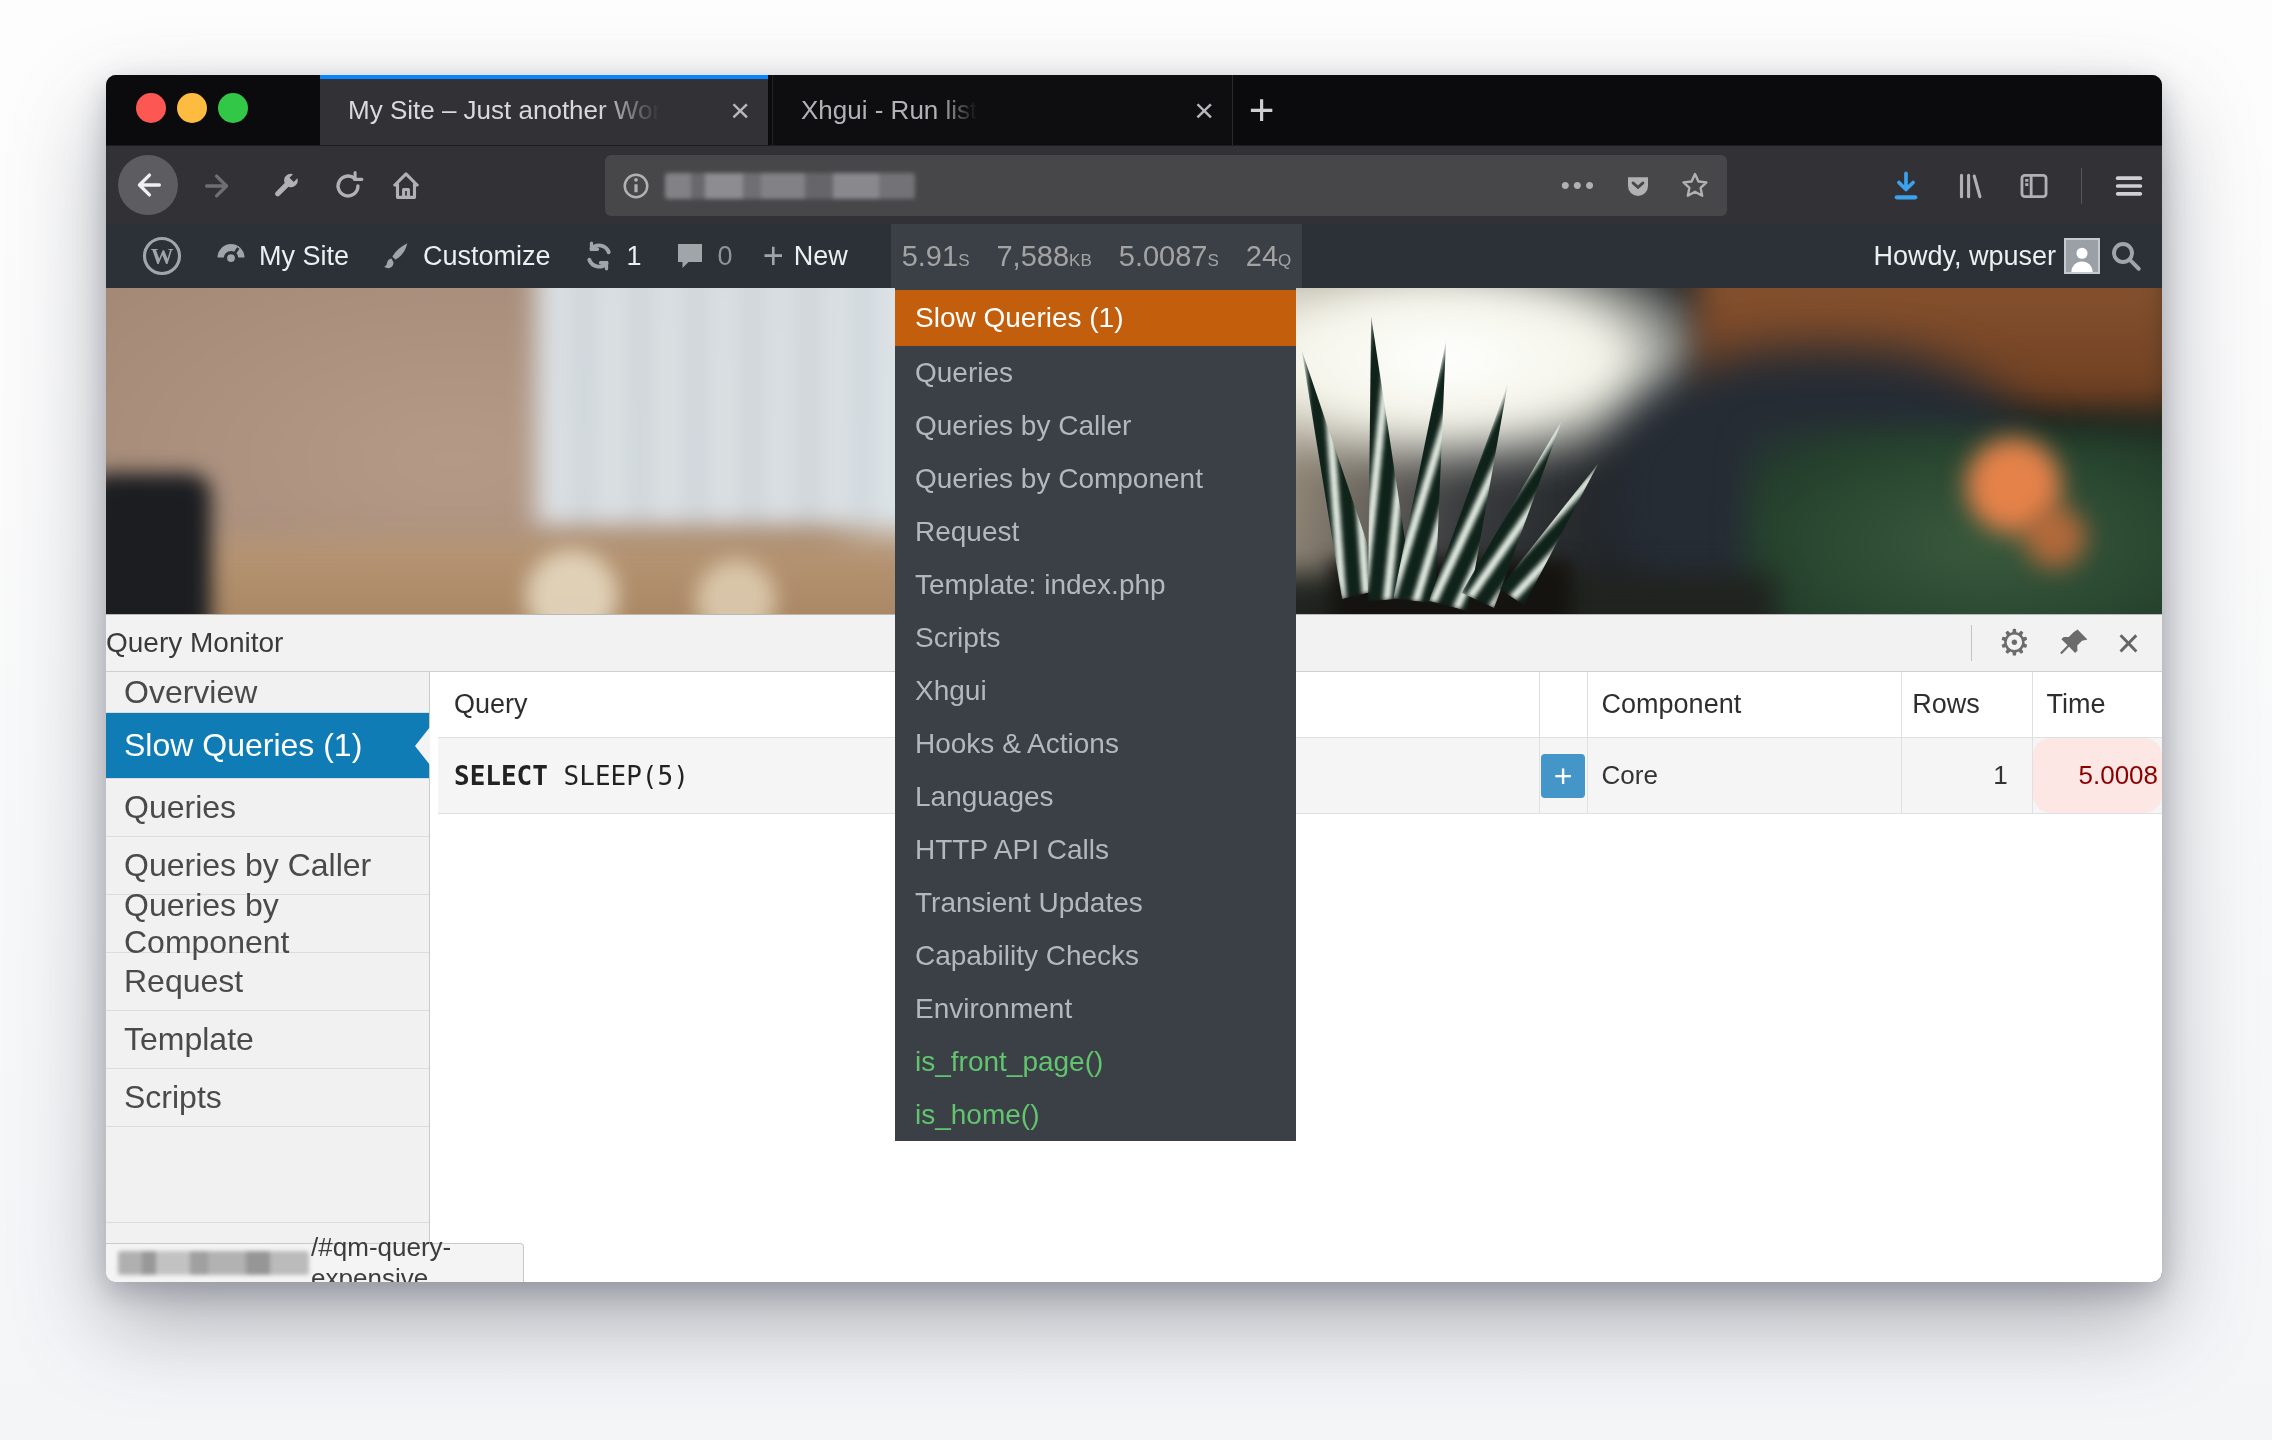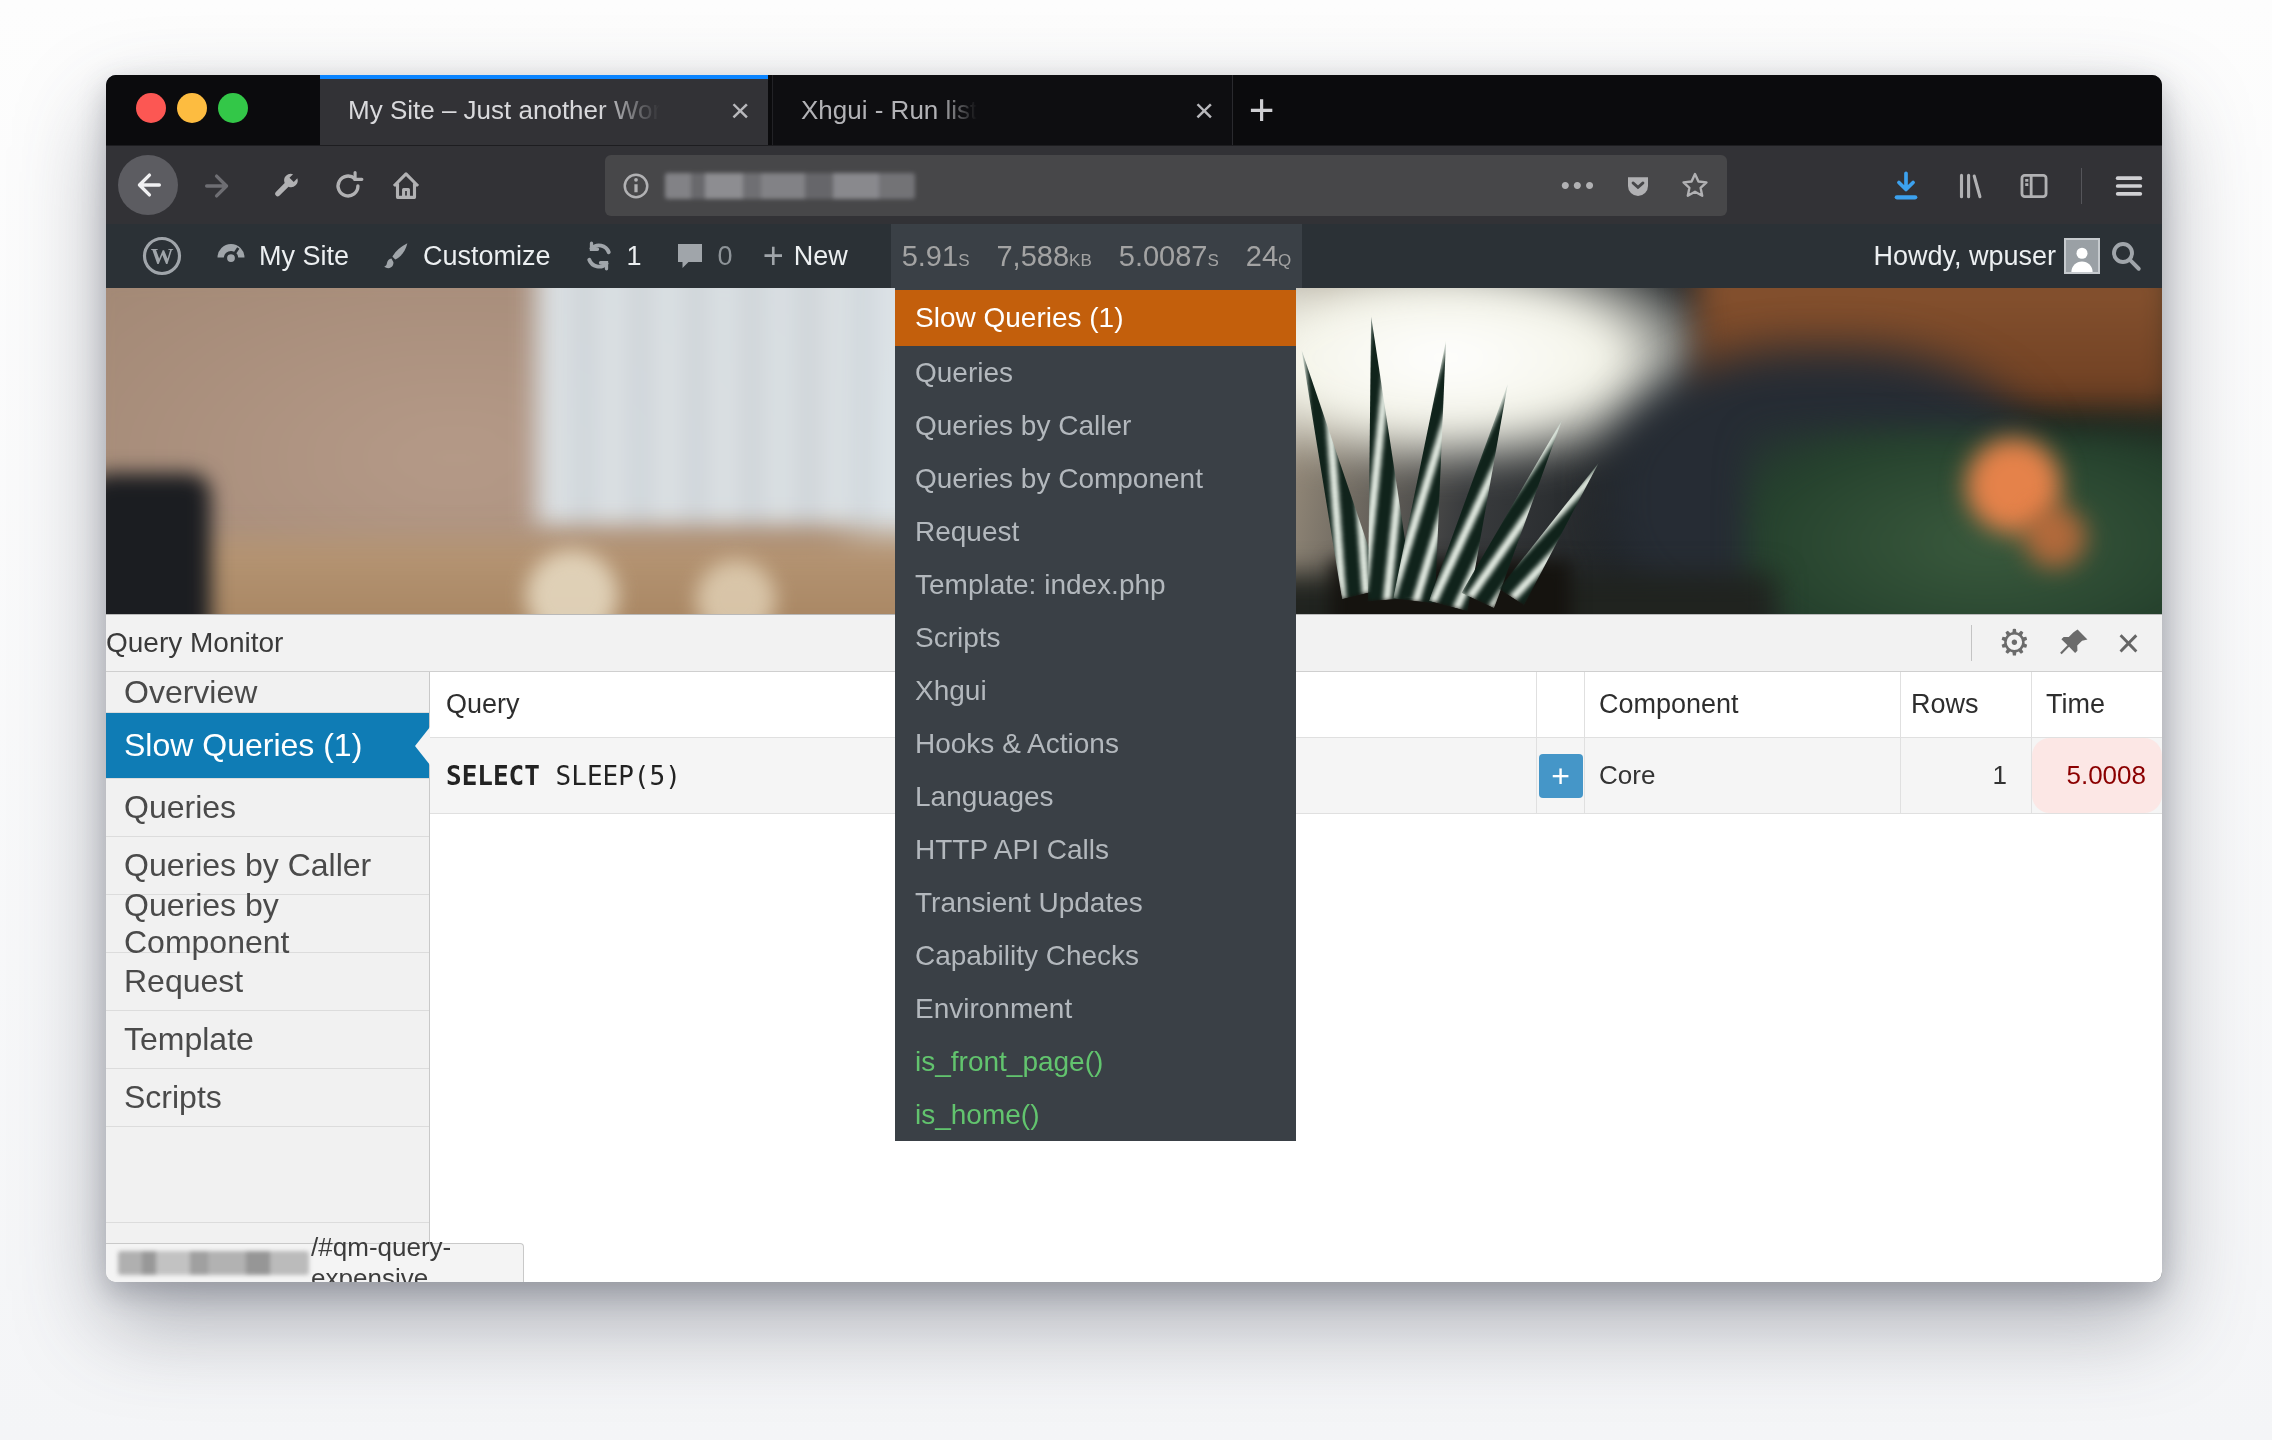--- a/index.html
+++ b/index.html
@@ -91,32 +91,32 @@
 
   .qm-body { position:relative; height:610px; background:#fff; }
   .sidebar { position:absolute; left:0; top:0; bottom:0; width:324px; background:#f1f1f1; border-right:1px solid #c9c9c9; }
   .side-item { display:flex; align-items:center; padding-left:18px; font-size:32px; color:#4a4a4a; border-bottom:1px solid #dcdcdc; }
   .si-0{ height:41px; } .si-h{ height:58px; } .si-partial{ height:96px; border-bottom:1px solid #dcdcdc; }
   .side-item.selected { height:66px; background:#0f7cb5; color:#fff; }
   .sel-arrow { position:absolute; left:309px; top:55px; width:0; height:0; z-index:5;
     border-top:19px solid transparent; border-bottom:19px solid transparent; border-right:15px solid #f4f4f4; }
 
   .qtable { position:absolute; left:324px; top:0; right:0; }
-  .trow { display:flex; border-bottom:1px solid #e0e0e0; }
+  .trow { display:flex; border-bottom:1px solid #e0e0e0;margin-left:8px; }
   .thead-row { height:66px; background:#fff; color:#2e2e2e; font-size:27px; }
   .tdata-row { height:76px; background:#f5f5f5; color:#333; font-size:26px; }
   .cell { display:flex; align-items:center; border-right:1px solid #e0e0e0; }
   .cell:last-child { border-right:none; }
   .c-query { width:1107px; padding-left:16px; }
   .c-toggle { width:48px; justify-content:center; }
   .c-comp { width:316px; padding-left:14px; }
   .c-rows { width:131px; padding-left:10px; }
   .c-rows.val { justify-content:flex-end; padding-right:24px; padding-left:0; }
   .c-time { width:130px; padding-left:14px; }
-  .c-time.val { background:#fce7e5; color:#8b0000; justify-content:flex-end; padding-right:16px; padding-left:0;border-radius:18px; }
+  .c-time.val { background:#fce7e5; color:#8b0000; justify-content:flex-end; padding-right:4px; padding-left:0;border-radius:18px; }
   .sql { font-family:"DejaVu Sans Mono", monospace; font-size:26px; color:#222; }
   .sql b { font-weight:bold; }
   .plus-btn { width:44px; height:44px; border-radius:4px; background:#4596c8; color:#fff; font-size:32px;
     display:flex; align-items:center; justify-content:center; line-height:1; }
 
   .statusbar { position:absolute; left:0; top:1168px; width:418px; height:39px; background:#f4f4f4;
     border-top:1px solid #c9c9c9; border-right:1px solid #c9c9c9; border-top-right-radius:4px;
     display:flex; align-items:center; padding-left:12px; font-size:26px; color:#3c3c3c; z-index:60; }
   .status-blur { width:232px; height:24px; margin-right:2px; border-radius:3px; filter:blur(2px); opacity:.9;
     background:linear-gradient(90deg,#a9a9a9 0 24px,#8f8f8f 24px 38px,#bdbdbd 38px 72px,#979797 72px 90px,#ababab 90px 128px,#8c8c8c 128px 152px,#b5b5b5 152px 196px,#9a9a9a 196px 232px); }

